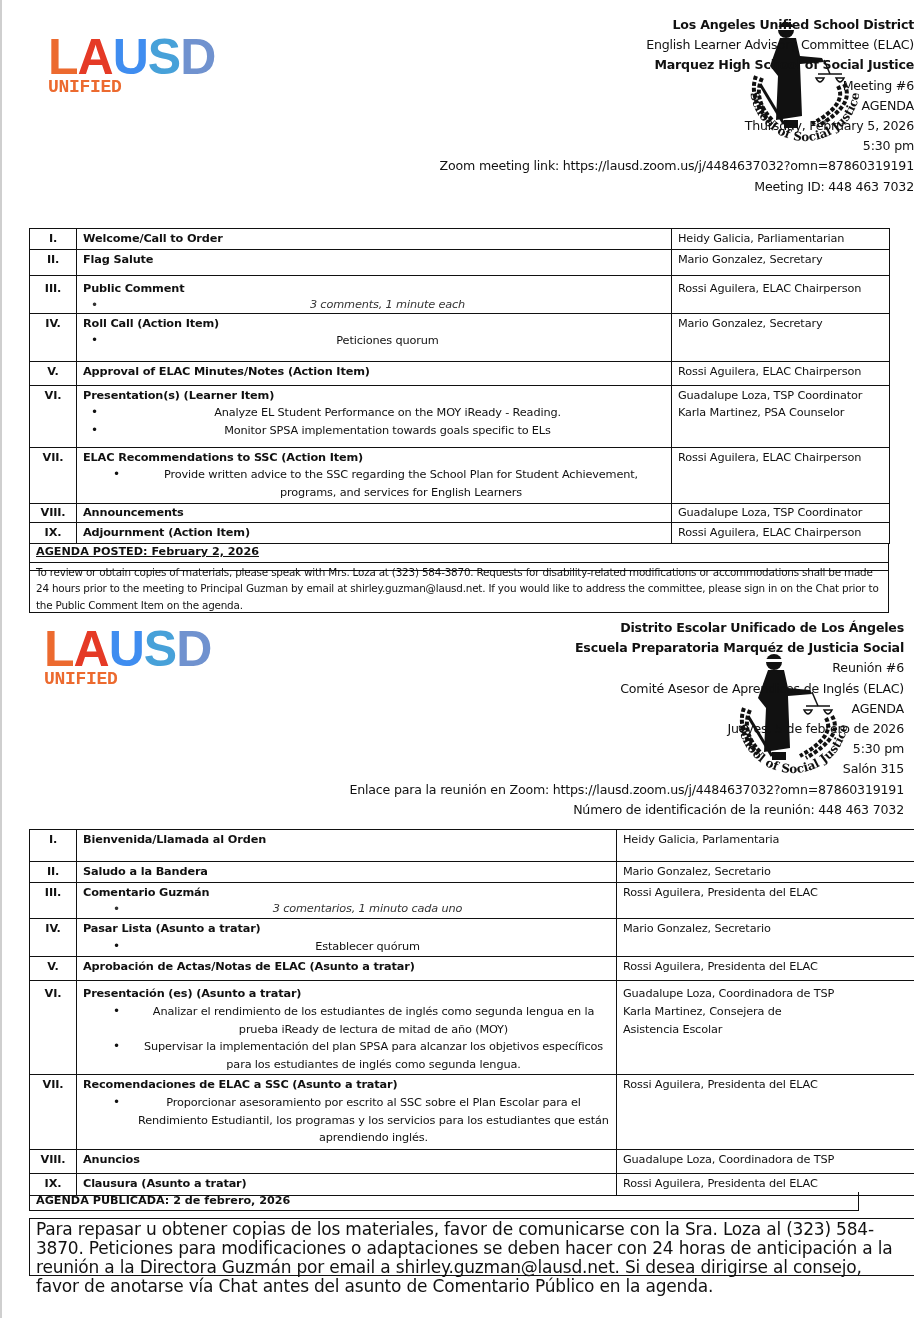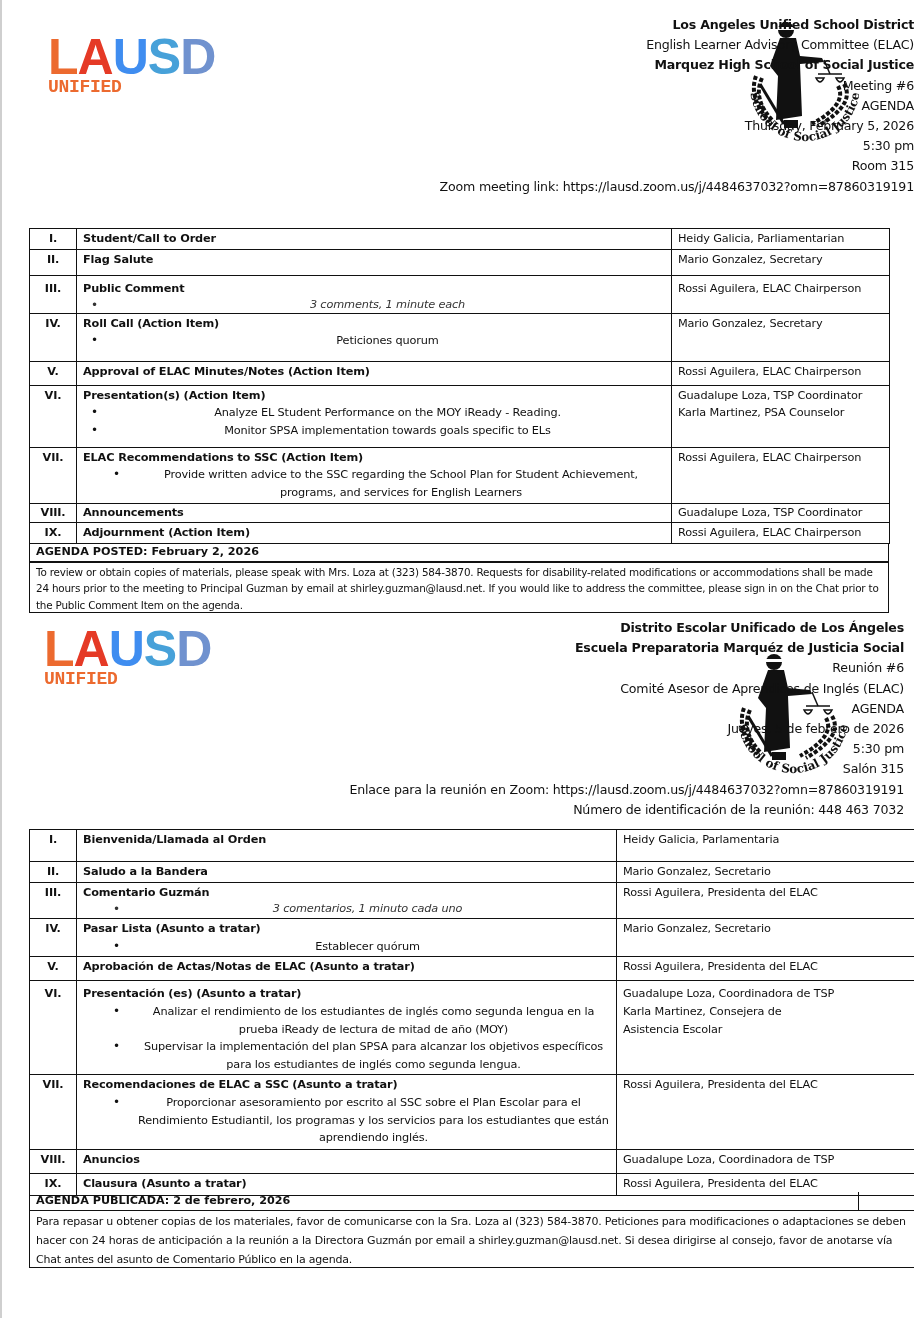--- a/index.html
+++ b/index.html
@@ -28,21 +28,21 @@
   table.agenda ul { margin: 0; padding: 0; list-style: none; }
   table.agenda li { position: relative; text-align: center; }
   table.agenda li::before { content: "\2022"; position: absolute; font-size: 12px; }
   .b1 li { padding-left: 27px; } .b1 li::before { left: 8px; }
   .b2 li { padding-left: 54px; } .b2 li::before { left: 30px; }
   .b3 li { padding-left: 42px; } .b3 li::before { left: 30px; }
   .ital { font-style: italic; color: #333; }
 
   .posted { position: absolute; border: 1px solid #111; border-top: none; font-weight: bold; font-size: 11.2px; line-height: 17px; padding: 0 6px; box-sizing: border-box; }
   .notice { position: absolute; border: 1px solid #111; font-size: 10.4px; line-height: 16.4px; padding: 1px 6px; box-sizing: border-box; letter-spacing: -0.2px; }
-  .notice2 { font-size: 11px; line-height: 19px; }
+  .notice2 { font-size: 17px; line-height: 19px; margin-top: 8px; }
 </style>
 </head>
 <body>
 
 <div class="edge"></div>
 
 <div class="logo" style="left:48px; top:36px;">
   <div class="big">
     <span style="color:#ec6a2f">L</span>
       <span style="color:#e53a26">A</span>
@@ -71,35 +71,35 @@
 </svg>
 
 <div class="header" style="top:15px;">
   <div class="line bold">Los Angeles Unified School District</div>
   <div class="line">English Learner Advisory Committee (ELAC)</div>
   <div class="line bold">Marquez High School of Social Justice</div>
   <div class="line">Meeting #6</div>
   <div class="line">AGENDA</div>
   <div class="line">Thursday, February 5, 2026</div>
   <div class="line">5:30 pm</div>
-  <div class="line">Room 315</div>
   <div class="line">Zoom meeting link: https://lausd.zoom.us/j/4484637032?omn=87860319191</div>
+  <div class="line">Meeting ID: 448 463 7032</div>
 </div>
 
 <table class="agenda" style="left:29px; top:228px; width:860px;">
   <colgroup>
       <col style="width:47px">
       <col style="width:595px">
       <col style="width:218px">
     </colgroup>
   <tbody>
       <tr style="height:21px">
     <td class="num">I.</td>
     <td class="item">
-          <div class="title">Student/Call to Order</div>
+          <div class="title">Welcome/Call to Order</div>
         </td>
     <td class="who">
           <div>Heidy Galicia, Parliamentarian</div>
         </td>
   </tr>
   <tr style="height:26px">
     <td class="num">II.</td>
     <td class="item">
           <div class="title">Flag Salute</div>
         </td>
@@ -136,21 +136,21 @@
     <td class="item">
           <div class="title">Approval of ELAC Minutes/Notes (Action Item)</div>
         </td>
     <td class="who">
           <div>Rossi Aguilera, ELAC Chairperson</div>
         </td>
   </tr>
   <tr style="height:62px">
     <td class="num">VI.</td>
     <td class="item">
-          <div class="title">Presentation(s) (Action Item)</div>
+          <div class="title">Presentation(s) (Learner Item)</div>
       <ul class="b1">
             <li>Analyze EL Student Performance on the MOY iReady - Reading.</li>
             <li>Monitor SPSA implementation towards goals specific to ELs</li>
           </ul>
         </td>
     <td class="who">
           <div>Guadalupe Loza, TSP Coordinator</div>
           <div>Karla Martinez, PSA Counselor</div>
         </td>
   </tr>
@@ -179,21 +179,21 @@
     <td class="num">IX.</td>
     <td class="item">
           <div class="title">Adjournment (Action Item)</div>
         </td>
     <td class="who">
           <div>Rossi Aguilera, ELAC Chairperson</div>
         </td>
   </tr>
 </tbody>
   </table>
-<div class="posted" style="left:29px; top:543px; width:860px; height:19px;">AGENDA POSTED: February 2, 2026</div>
+<div class="posted" style="left:29px; top:543px; width:860px; height:28px;text-decoration:underline;">AGENDA POSTED: February 2, 2026</div>
 <div class="notice" style="left:29px; top:562px; width:860px; height:51px;">To review or obtain copies of materials, please speak with Mrs. Loza at (323) 584-3870. Requests for disability-related modifications or accommodations shall be made 24 hours prior to the meeting to Principal Guzman by email at shirley.guzman@lausd.net. If you would like to address the committee, please sign in on the Chat prior to the Public Comment Item on the agenda.</div>
 
 <div class="logo" style="left:44px; top:628px;">
   <div class="big">
     <span style="color:#ec6a2f">L</span>
       <span style="color:#e53a26">A</span>
       <span style="color:#3f8df0">U</span>
       <span style="color:#47a1d9">S</span>
       <span style="color:#7092cf">D</span>
   </div>

